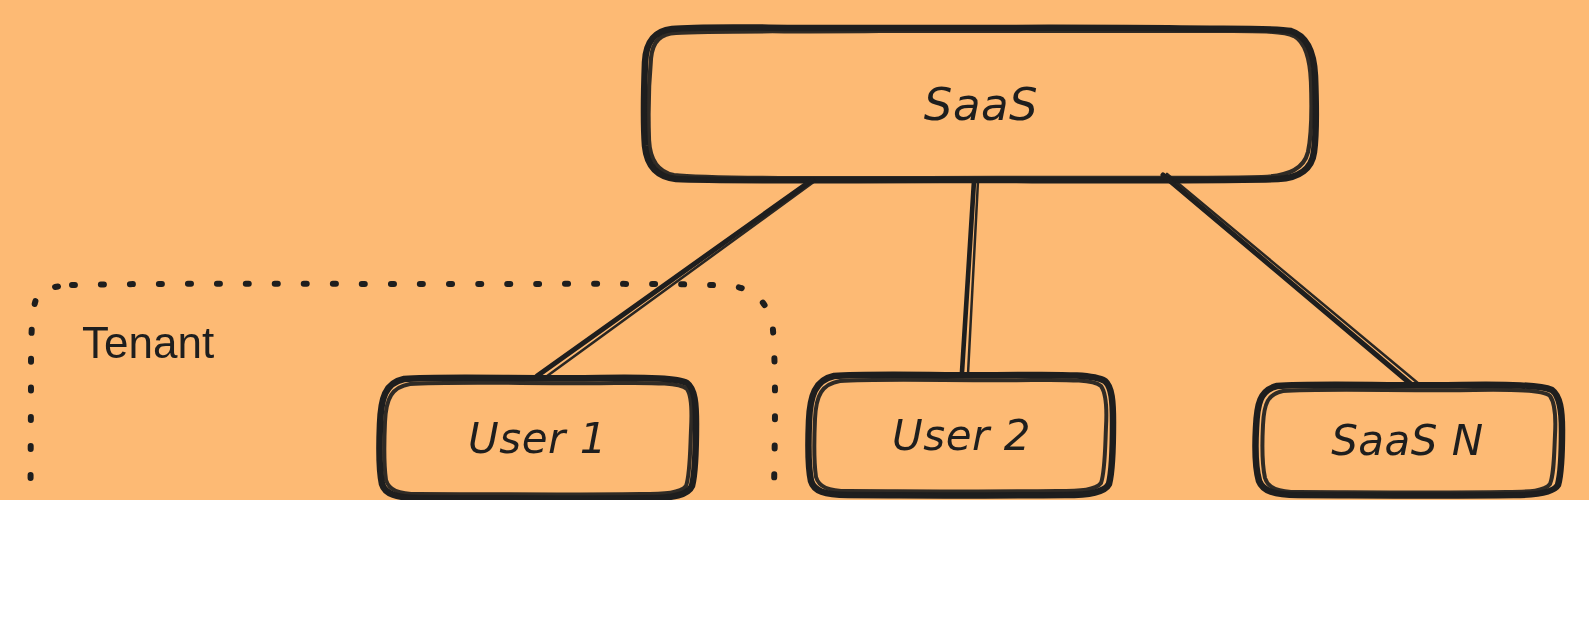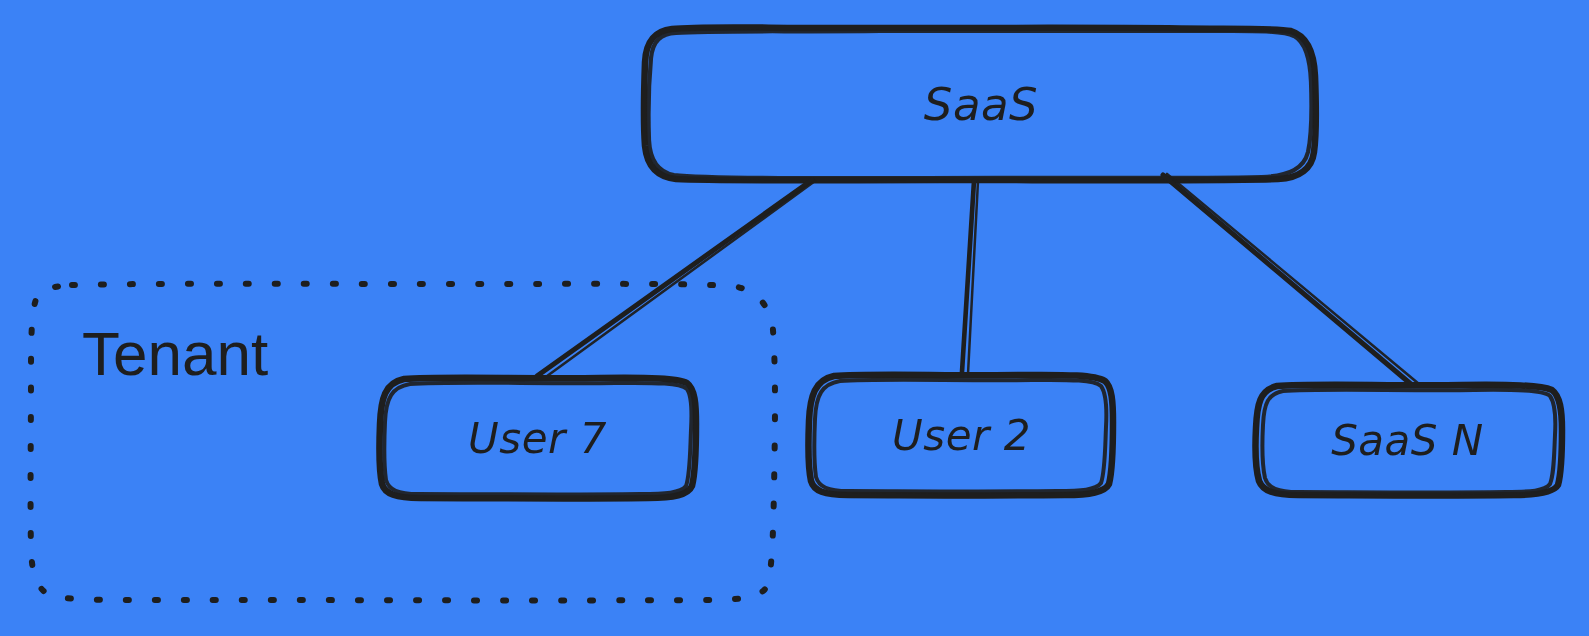--- a/index.html
+++ b/index.html
@@ -7,22 +7,22 @@
     margin: 0;
     padding: 0;
     background: #ffffff;
   }
   body {
     font-family: "Liberation Sans", sans-serif;
   }
   #canvas {
     position: relative;
     width: 1589px;
-    height: 636px;
-    background: #3b82f6;
+    height: 500px;
+    background: #fdba74;
     overflow: hidden;
   }
   #sketch-svg {
     position: absolute;
     left: 0;
     top: 0;
     width: 1589px;
     height: 636px;
     display: block;
   }
@@ -45,21 +45,21 @@
   #saas-label   { left: 645px; top: 28px;  width: 672px; height: 152px; }
   #user1-label  { left: 380px; top: 378px; width: 315px; height: 120px; }
   #user2-label  { left: 810px; top: 375px; width: 303px; height: 120px; }
   #userN-label  { left: 1252px;top: 385px; width: 311px; height: 110px; }
 
   #tenant-label {
     position: absolute;
     left: 82px;
     top: 318px;
     font-family: "Liberation Sans", sans-serif;
-    font-size: 62px;
+    font-size: 44px;
     font-weight: 400;
     color: #1e1e1e;
     letter-spacing: 0px;
     white-space: nowrap;
   }
 
   
   .hit {
     position: absolute;
     background: transparent;
@@ -200,21 +200,21 @@
                C 1545 491, 1530 492, 1506 492
                C 1432 493, 1342 492, 1298 492
                C 1278 492, 1268 488, 1265 478
                C 1262 464, 1262 444, 1263 425
                C 1264 403, 1268 394, 1283 391 Z" stroke-width="4" opacity="0.92"></path>
     </g>
   </svg>
 
   <div class="node-label big" id="saas-label">SaaS</div>
 
-  <div class="node-label small" id="user1-label">User 7</div>
+  <div class="node-label small" id="user1-label">User 1</div>
 
   <div class="node-label small" id="user2-label">User 2</div>
 
   <div class="node-label small" id="userN-label">SaaS N</div>
 
   <div id="tenant-label">Tenant</div>
 
   <div class="hit" id="tenant-hit"></div>
   <div class="hit" id="saas-hit"></div>
   <div class="hit" id="u1-hit"></div>

